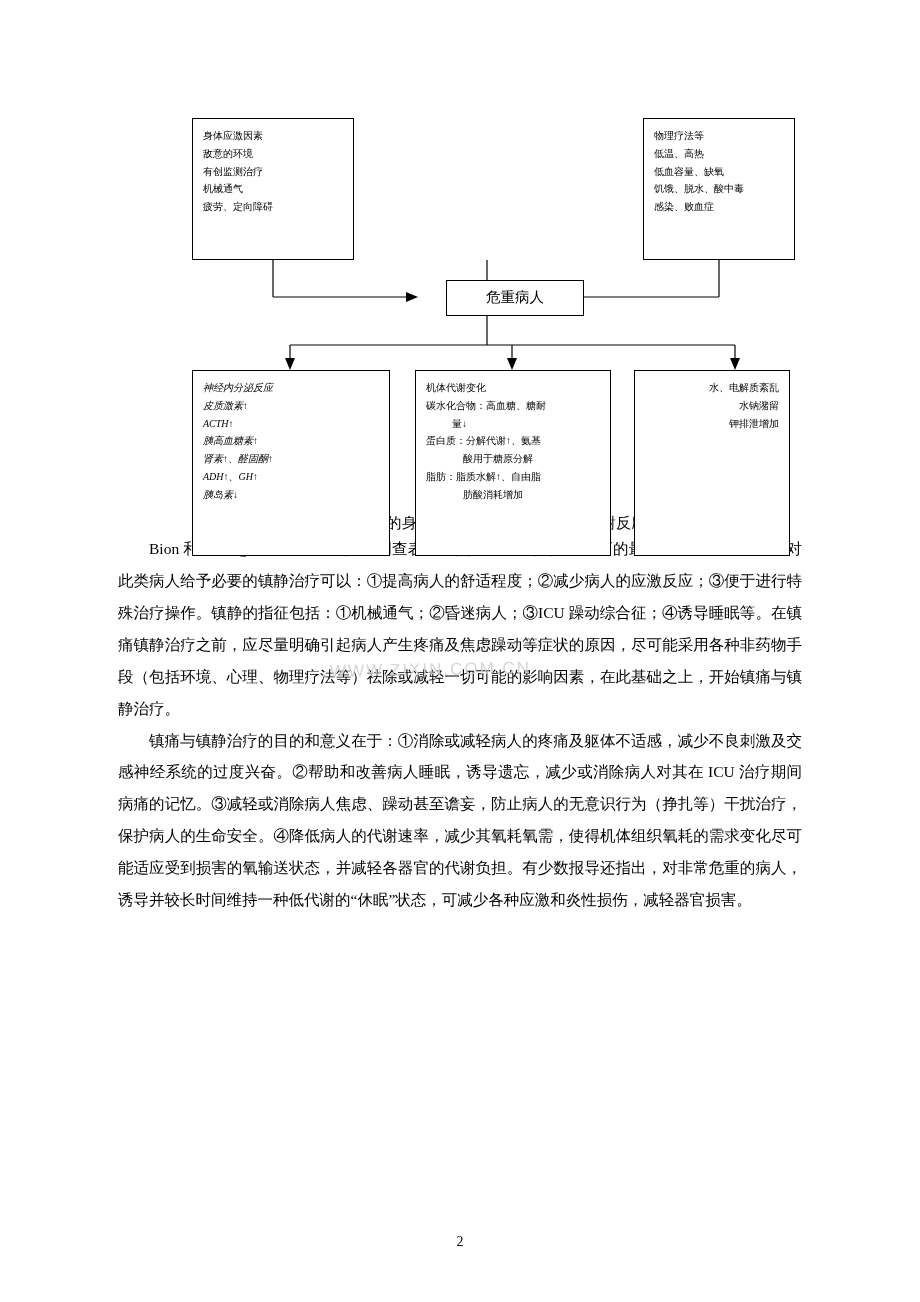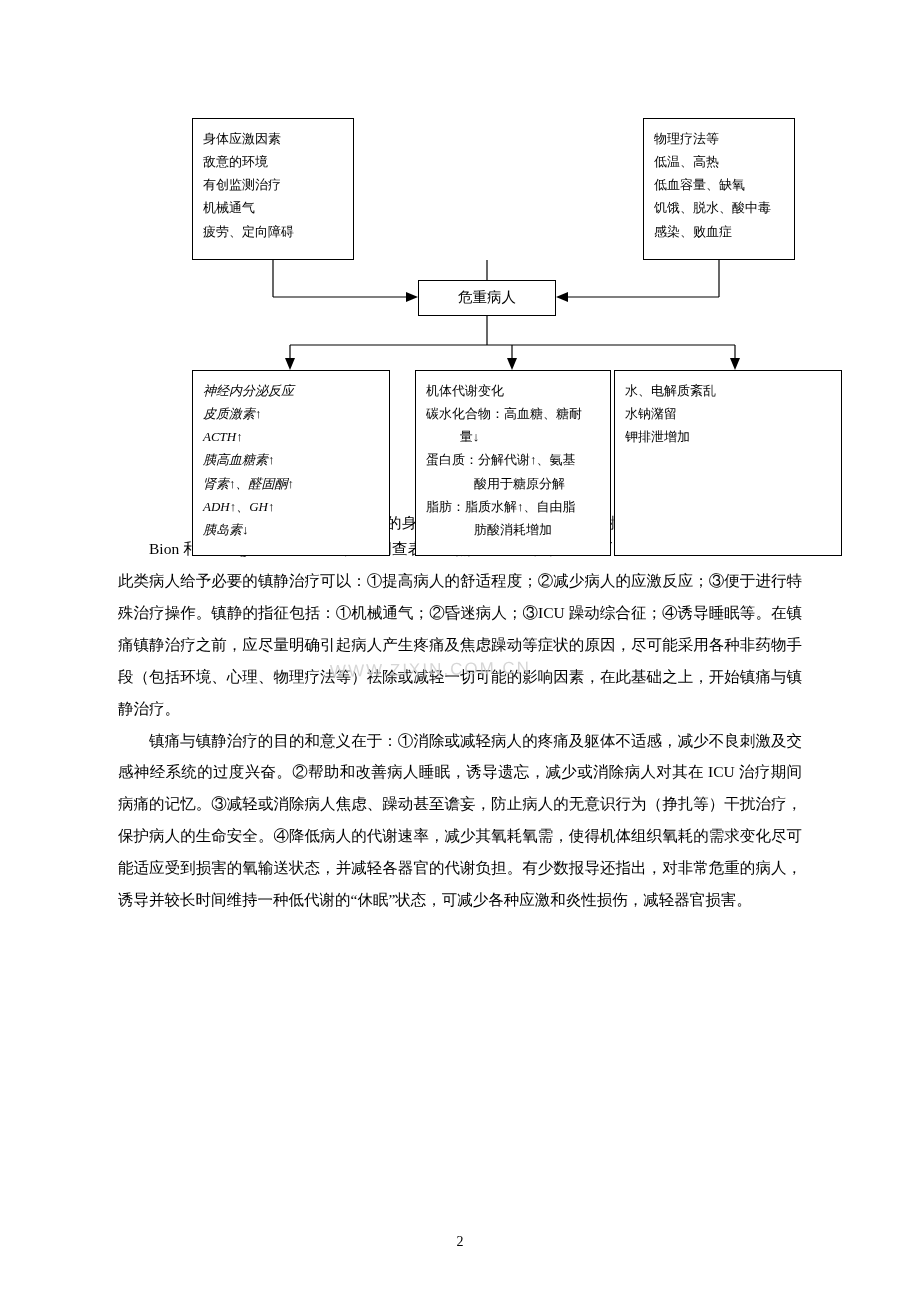--- a/index.html
+++ b/index.html
@@ -27,53 +27,54 @@
   .figure {
     position: relative;
     width: 920px;
     height: 500px;
     margin: 0;
   }
   .box {
     position: absolute;
     border: 1px solid #000;
     box-sizing: border-box;
-    font-size: 13px;
+    font-size: 10px;
     line-height: 1.78;
     padding: 8px 10px 10px 10px;
     background: #fff;
   }
   .box .line {
     white-space: nowrap;
   }
   .box .line.indent {
     padding-left: 2.6em;
   }
   .box .line.hang {
     padding-left: 3.7em;
   }
   .box.center {
     display: flex;
     align-items: center;
     justify-content: center;
     padding: 0;
+    margin-left: 28px;
   }
 
   
   #box-physical { left: 192px; top: 118px; width: 162px; height: 142px; }
   #box-psych    { left: 398px; top: 118px; width: 172px; height: 142px; }
   #box-patho    { left: 643px; top: 118px; width: 152px; height: 142px; }
 
   
   #box-critical { left: 418px; top: 280px; width: 138px; height: 36px; font-size: 14.5px;}
 
   
   #box-neuro    { left: 192px; top: 370px; width: 198px; height: 186px; font-style: italic; }
   #box-metab    { left: 415px; top: 370px; width: 196px; height: 186px; }
-  #box-water    { left: 614px; top: 370px; width: 228px; height: 186px; }
+  #box-water    { left: 634px; top: 370px; width: 156px; height: 186px; text-align: right; }
 
   
   #fig-svg {
     position: absolute;
     left: 0;
     top: 0;
     width: 920px;
     height: 500px;
     pointer-events: none;
   }

